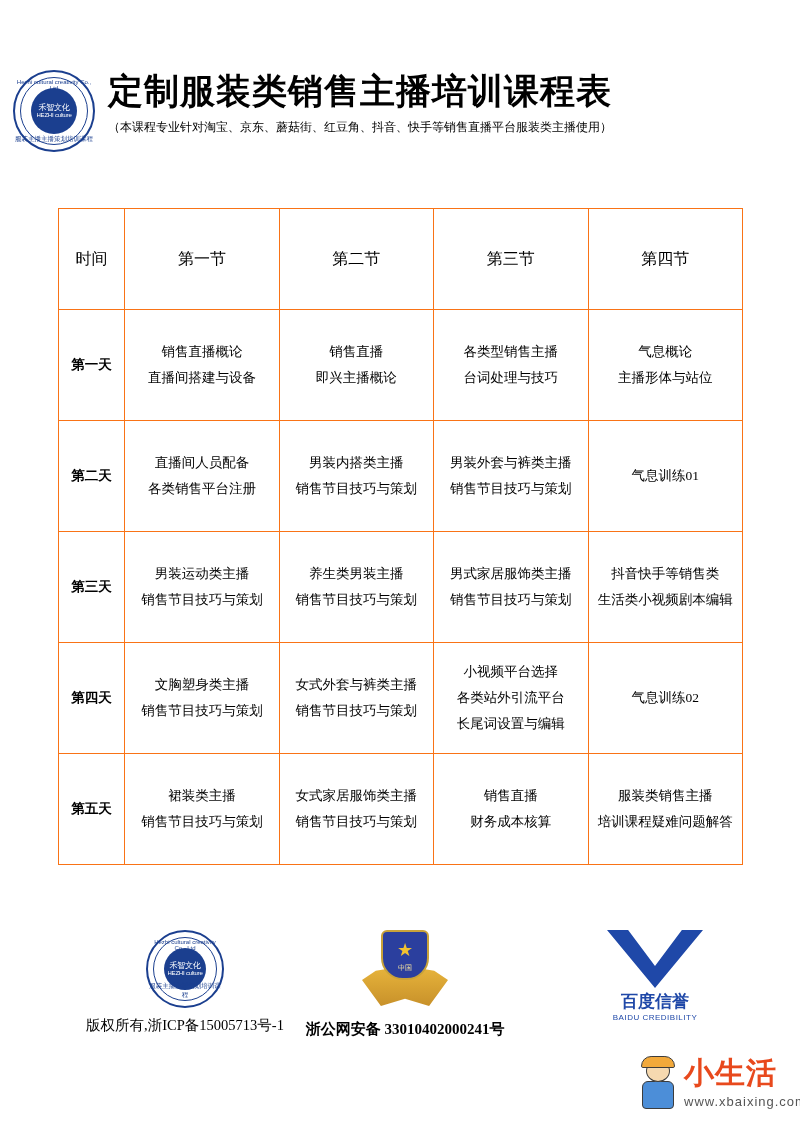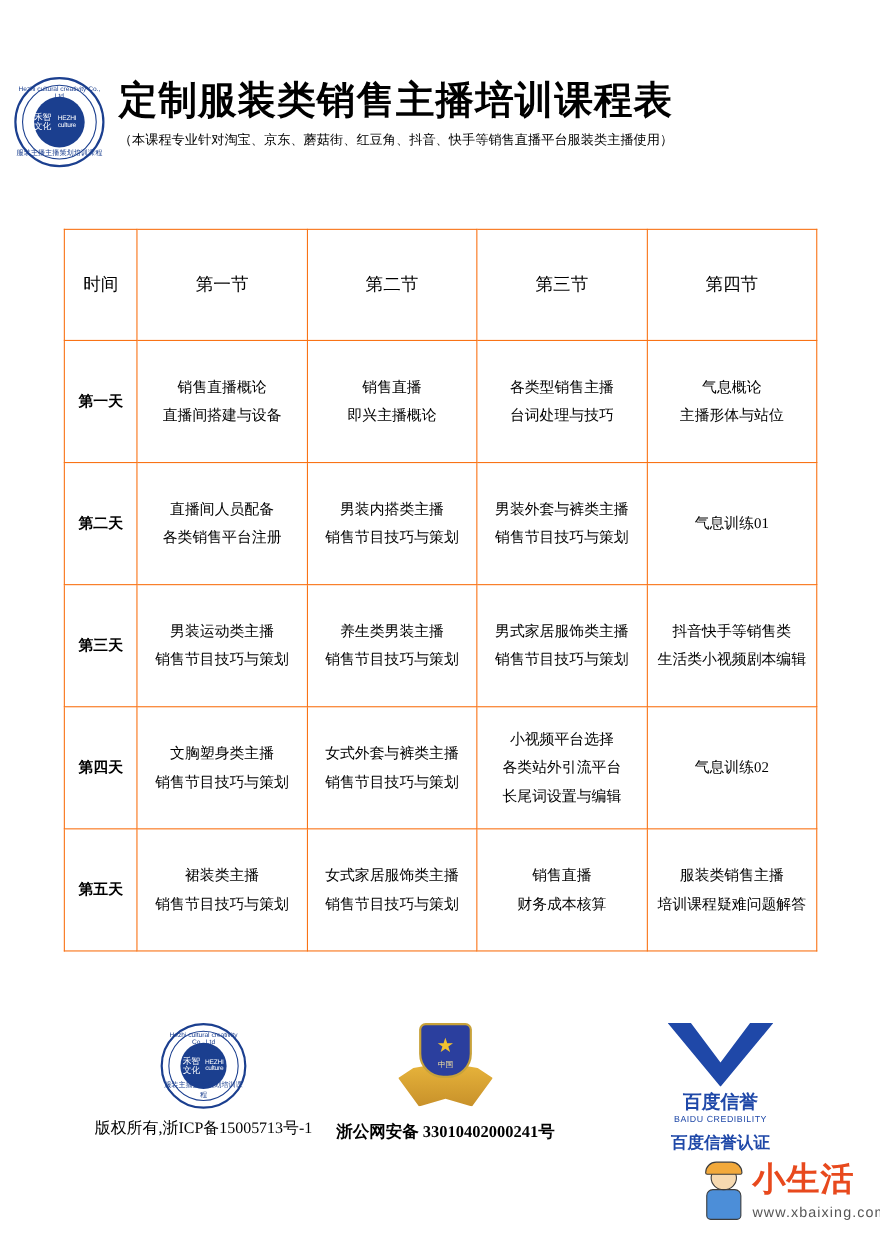--- a/index.html
+++ b/index.html
@@ -53,21 +53,21 @@
   .seal .inner {
     position: absolute;
     left: 16px;
     top: 16px;
     right: 16px;
     bottom: 16px;
     border-radius: 50%;
     background: #1b3f8f;
     color: #fff;
     display: flex;
-    flex-direction: row;
+    flex-direction: column;
     align-items: center;
     justify-content: center;
     line-height: 1.05;
   }
   .seal .inner .l1 {
     font-size: 8px;
     font-family: "Liberation Sans", sans-serif;
     letter-spacing: -0.3px;
   }
   .seal .inner .l2 {
@@ -516,21 +516,20 @@
     </div>
     <div class="gov-text">浙公网安备 33010402000241号</div>
   </div>
 
   <div class="f-col f-right">
     <div class="baidu-mark">
       <div class="baidu-v"></div>
       <div class="baidu-name">百度信誉</div>
       <div class="baidu-en">BAIDU CREDIBILITY</div>
     </div>
-    <div class="baidu-cert">百度信誉认证</div>
   </div>
 </div>
 
 <div class="watermark">
   <div class="wm-figure">
     <div class="body"></div>
     <div class="head"></div>
     <div class="hat"></div>
   </div>
   <div class="wm-text">

